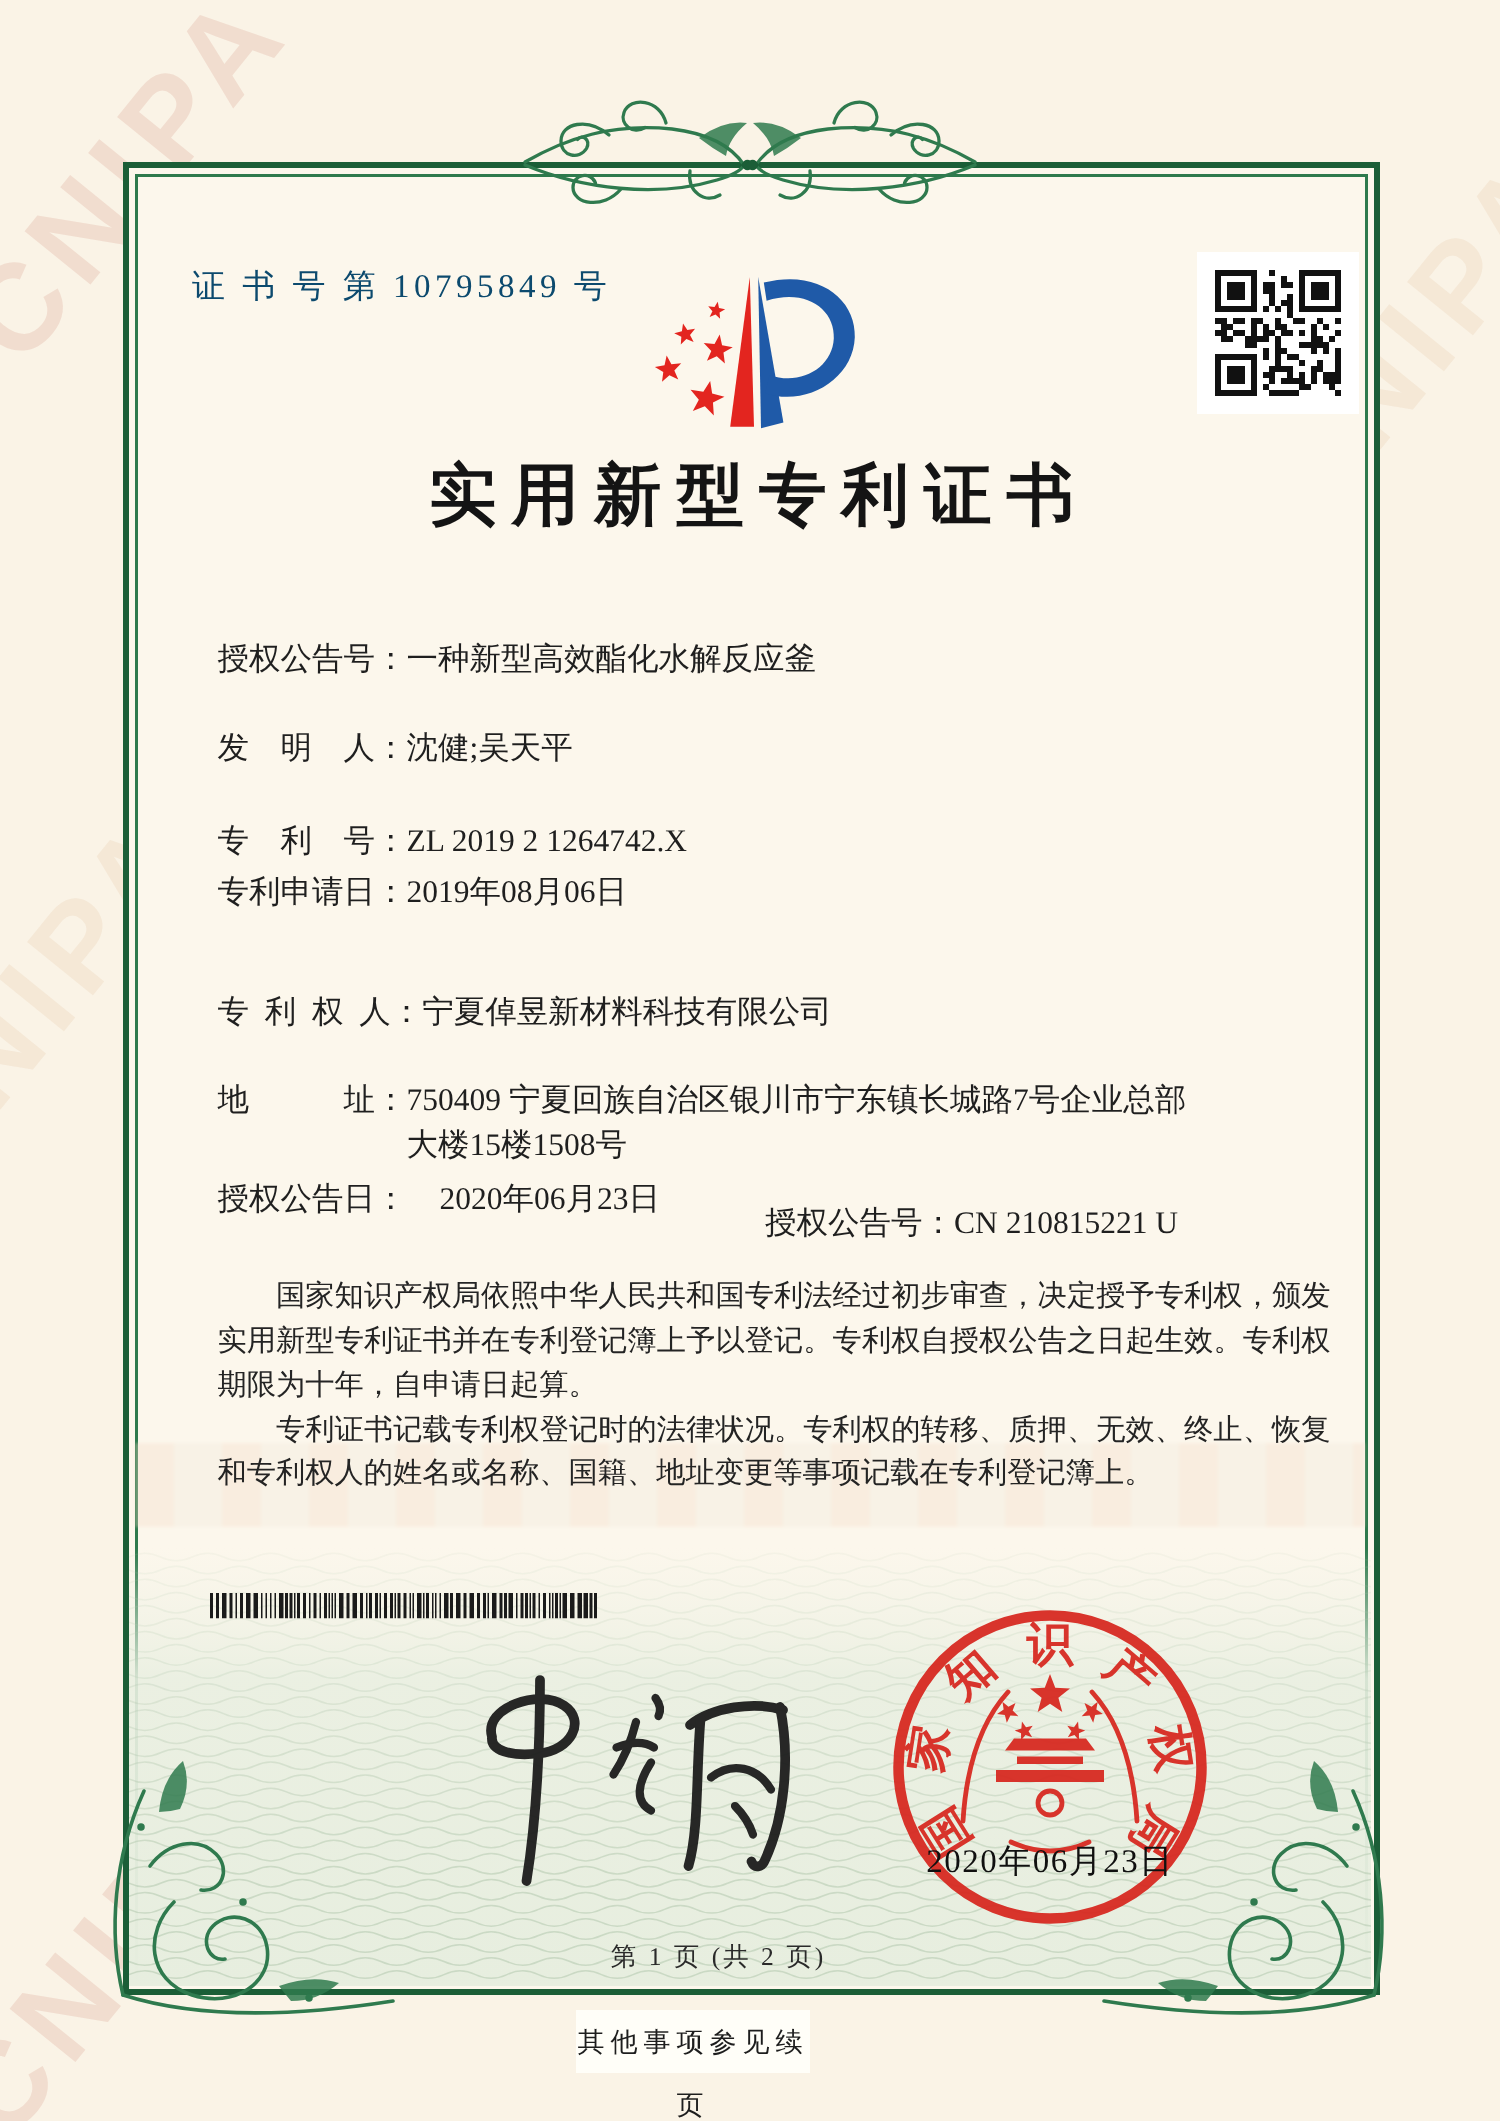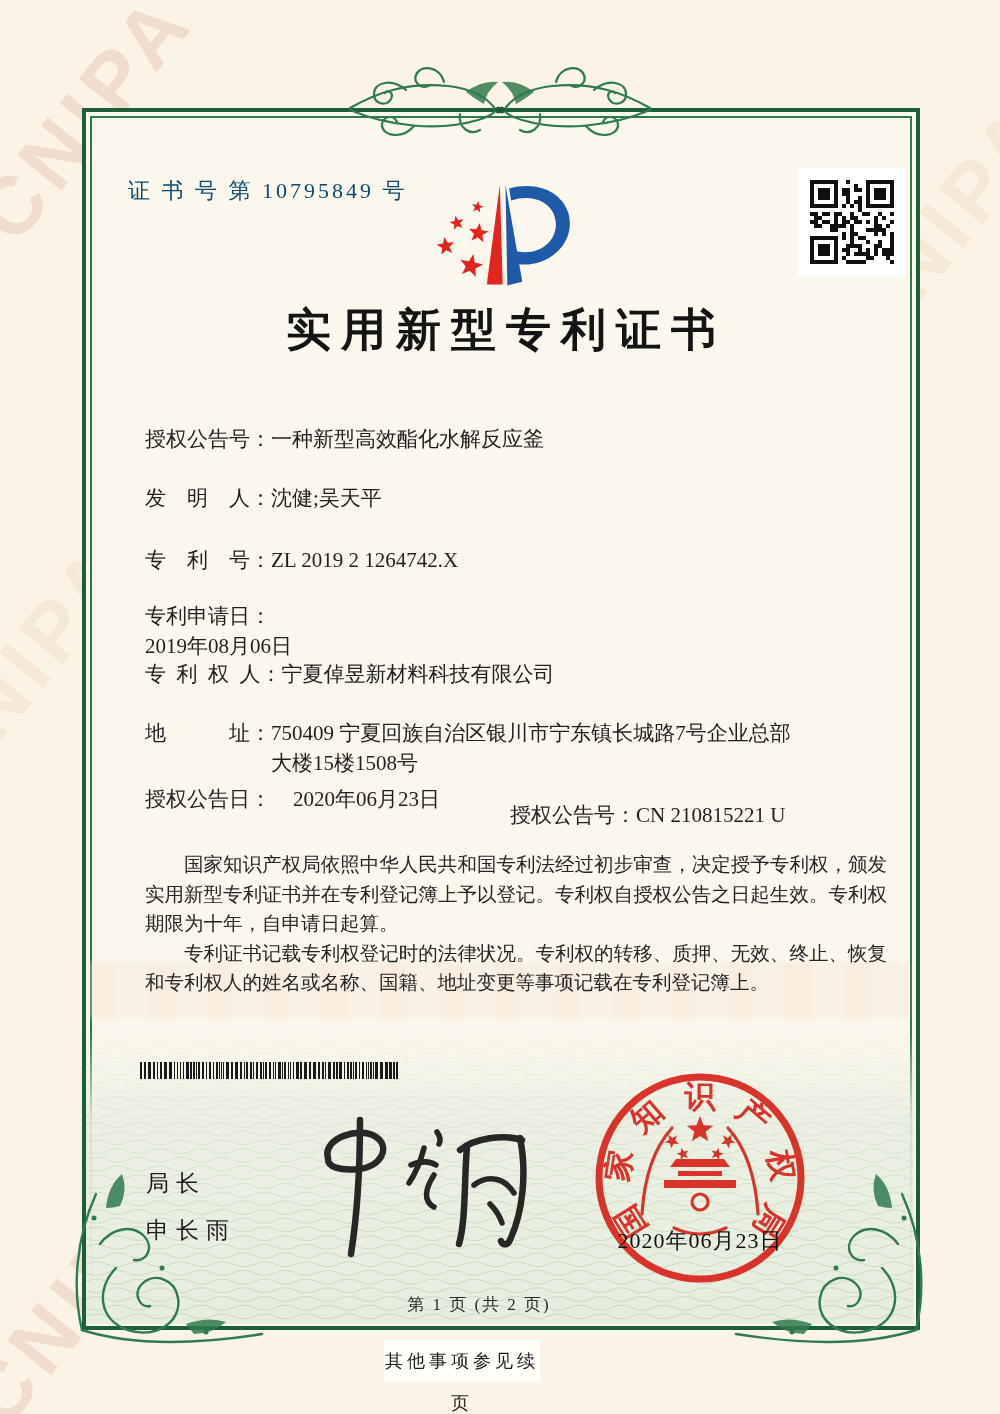--- a/index.html
+++ b/index.html
@@ -29,21 +29,21 @@
   .certno{position:absolute;left:128px;top:176px;font-size:22px;letter-spacing:3px;color:#0c4a6e;}
   .qr{position:absolute;left:798px;top:168px;width:84px;height:84px;background:#fff;padding:12px;}
   .logo{position:absolute;left:428px;top:172px;width:168px;height:128px;}
   .title{
     position:absolute;left:82px;top:300px;width:838px;text-align:center;
     font-size:45px;font-weight:bold;letter-spacing:10px;text-indent:10px;color:#141414;
   }
   .row{position:absolute;left:145px;font-size:21px;line-height:30px;color:#1f1f1f;display:flex;}
   .row .flabel{white-space:pre;}
   .row .fvalue{white-space:pre-line;max-width:585px;}
-  .r-name{top:424px;} .r-inv{top:483px;} .r-pat{top:545px;} .r-fil{top:601px;flex-direction:column;}
+  .r-name{top:424px;} .r-inv{top:483px;} .r-pat{top:545px;} .r-fil{top:579px;}
   .r-own{top:659px;} .r-addr{top:718px;} .r-grant{top:784px;width:760px;gap:22px;}
   .grant2{position:absolute;left:365px;display:flex;margin-top:16px;}
   .notice{
     position:absolute;left:145px;top:822px;width:742px;
     font-size:19.5px;line-height:29.5px;text-align:justify;color:#242424;margin-top:28px;
   }
   .notice p{margin:0;text-indent:2em;}
   .waves{position:absolute;left:86px;top:1032px;width:828px;height:292px;z-index:1;}
   .softband{
     position:absolute;left:90px;top:962px;width:820px;height:56px;z-index:1;opacity:.35;
@@ -396,24 +396,20 @@
       <rect x="230" y="0" width="2" height="17" fill="#1a1a1a"></rect>
       <rect x="233" y="0" width="1" height="17" fill="#1a1a1a"></rect>
       <rect x="235" y="0" width="3" height="17" fill="#1a1a1a"></rect>
       <rect x="240" y="0" width="3" height="17" fill="#1a1a1a"></rect>
       <rect x="245" y="0" width="3" height="17" fill="#1a1a1a"></rect>
       <rect x="249" y="0" width="3" height="17" fill="#1a1a1a"></rect>
       <rect x="253" y="0" width="2" height="17" fill="#1a1a1a"></rect>
       <rect x="256" y="0" width="2" height="17" fill="#1a1a1a"></rect>
     </svg>
 
-  <div class="signer">
-    <div>局长</div>
-    <div>申长雨</div>
-  </div>
 
   <svg class="autograph" viewBox="0 0 282 150" fill="none" stroke="#171717" stroke-width="6.5" stroke-linecap="round" stroke-linejoin="round" opacity=".92">
     <path d="M96,8 C96,34 95,92 87,142"></path>
     <path d="M64,46 C58,26 96,14 112,25 C127,35 117,55 95,57 C76,59 63,55 64,46"></path>
     <path d="M173,20 C176,24 177,28 175,32" stroke-width="5.5"></path>
     <path d="M160,36 C157,48 151,62 145,71" stroke-width="5.5"></path>
     <path d="M147,53 C157,49 166,49 172,53" stroke-width="5.5"></path>
     <path d="M170,63 C161,77 159,89 170,95" stroke-width="5.5"></path>
     <path d="M196,38 C211,26 239,22 258,28"></path>
     <path d="M203,34 C200,70 202,108 195,132"></path>

